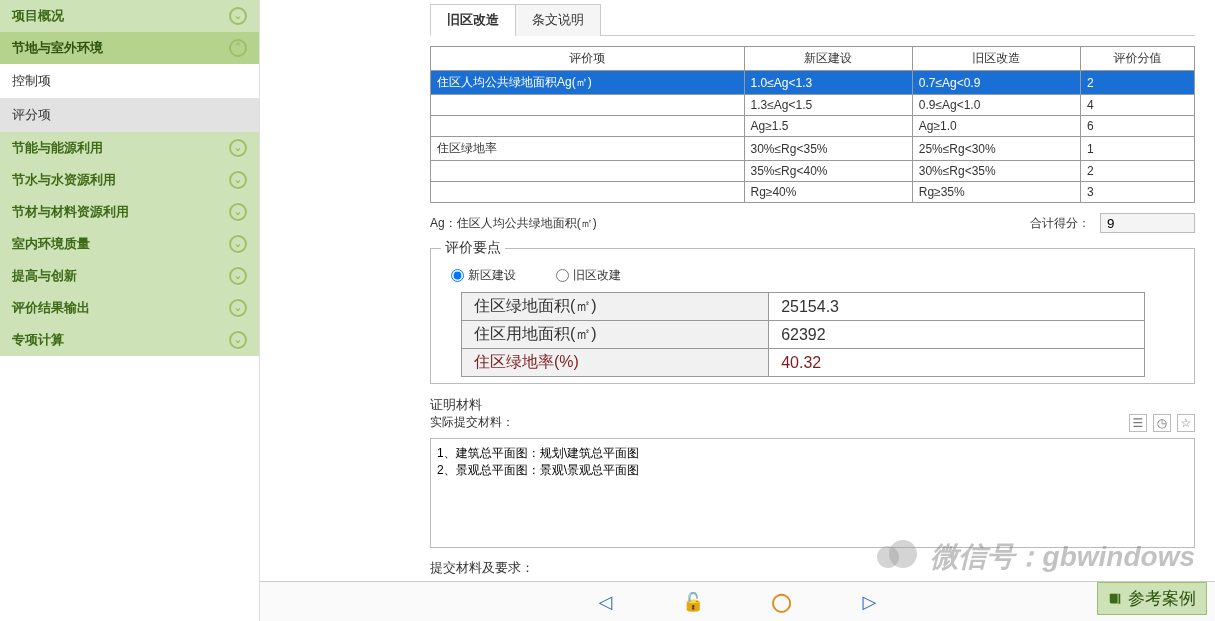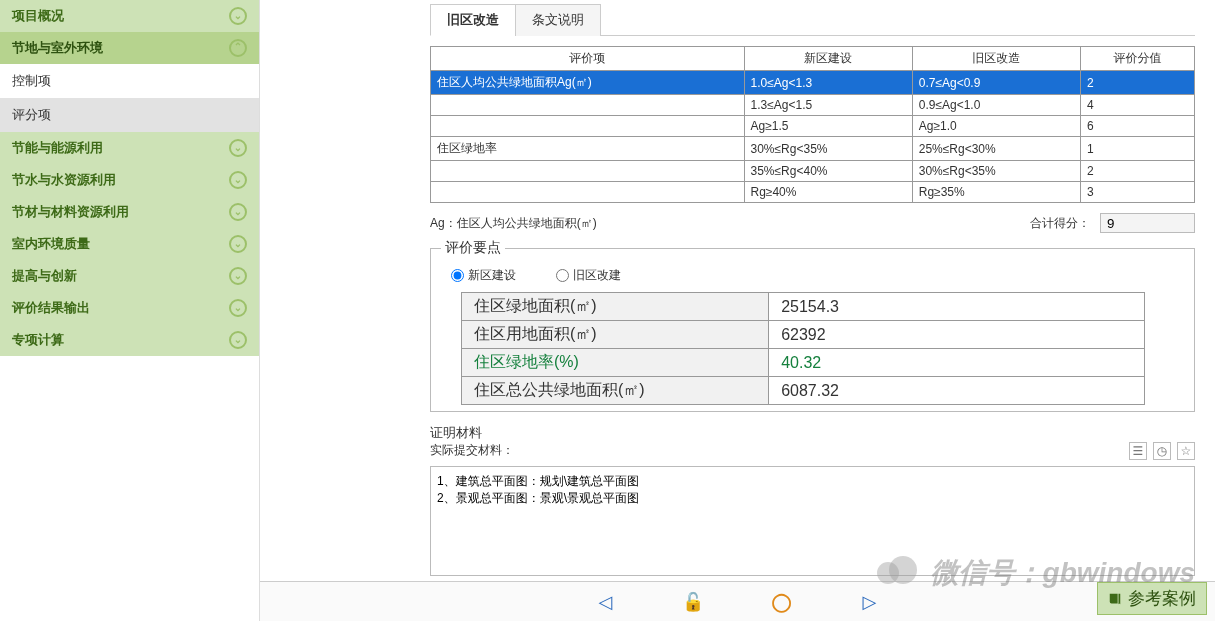--- a/index.html
+++ b/index.html
@@ -22,34 +22,34 @@
   table.crit th{text-align:center;background:#fff}
   tr.highlight td{background:#1a6fd4;color:#fff}
   .note-line{display:flex;align-items:center;margin-top:10px;font-size:12px}
   .note-line .lbl-total{margin-left:auto;margin-right:10px}
   .note-line input{width:95px;height:20px;border:1px solid #bbb;padding:0 6px;background:#f4f4f4}
   .radio-row{display:flex;align-items:center;gap:40px;margin:4px 0 8px 10px}
   .radio-row label{display:flex;align-items:center;gap:4px;cursor:pointer}
   table.det{width:92%;margin-left:20px;border-collapse:collapse}
   table.det td{border:1px solid #999;padding:3px 12px;font-size:16px}
   table.det td.lab{background:#f1f1f1;width:45%}
-  table.det tr.dis td{color:#15803d}
+  table.det tr.dis td{color:#7f1d1d}
   .subhdr{font-size:13px;margin-top:12px}
   .mat-row{display:flex;align-items:flex-start;}
   .mat-icons{margin-left:auto;display:flex;gap:6px}
   .mat-icons span{width:18px;height:18px;border:1px solid #bbb;display:flex;align-items:center;justify-content:center;font-size:12px;color:#777;cursor:pointer}
   textarea.mat{width:100%;height:110px;margin-top:6px;border:1px solid #bbb;padding:6px;font-family:inherit;font-size:12px;resize:none}
   .footer{position:absolute;left:260px;right:0;bottom:0;height:40px;border-top:1px solid #ccc;background:#fafafa;display:flex;align-items:center;justify-content:center;gap:60px}
   .navbtn{width:28px;height:28px;display:flex;align-items:center;justify-content:center;font-size:18px;cursor:pointer}
   .navbtn.blue{color:#2d6bbd}
   .navbtn.orange{color:#e08a1a}
   .navbtn.load{color:#e08a1a;font-weight:bold}
   .casebtn{position:absolute;right:8px;bottom:6px;display:flex;align-items:center;gap:6px;background:#cde2b6;border:1px solid #9cc069;padding:4px 10px;font-size:17px;color:#2e5210;cursor:pointer}
   .casebtn svg{width:14px;height:14px}
-  .watermark{position:absolute;right:20px;bottom:29px;font-size:28px;color:rgba(120,120,120,.45);font-weight:bold;font-style:italic;display:flex;align-items:center;gap:8px;pointer-events:none}
+  .watermark{position:absolute;right:20px;bottom:45px;font-size:28px;color:rgba(120,120,120,.45);font-weight:bold;font-style:italic;display:flex;align-items:center;gap:8px;pointer-events:none}
   .watermark .wc{width:46px;height:38px;position:relative}
   .watermark .wc::before,.watermark .wc::after{content:"";position:absolute;border-radius:50%;background:rgba(160,160,160,.45)}
   .watermark .wc::before{width:22px;height:22px;left:0;top:8px}
   .watermark .wc::after{width:28px;height:28px;left:12px;top:2px}
   legend{font-size:14px;padding:0 4px}
   fieldset{border:1px solid #bbb;padding:6px 10px;margin-top:6px}
 </style>
 </head>
 <body>
 
@@ -191,24 +191,20 @@
               <td>25154.3</td>
             </tr>
         <tr>
               <td class="lab">住区用地面积(㎡)</td>
               <td>62392</td>
             </tr>
         <tr class="dis">
               <td class="lab">住区绿地率(%)</td>
               <td>40.32</td>
             </tr>
-        <tr>
-              <td class="lab">住区总公共绿地面积(㎡)</td>
-              <td>6087.32</td>
-            </tr>
       </tbody>
         </table>
     </fieldset>
 
     <div class="subhdr">证明材料</div>
     <div class="mat-row">
       <span>实际提交材料：</span>
       <div class="mat-icons">
         <span>☰</span>
         <span>◷</span>

